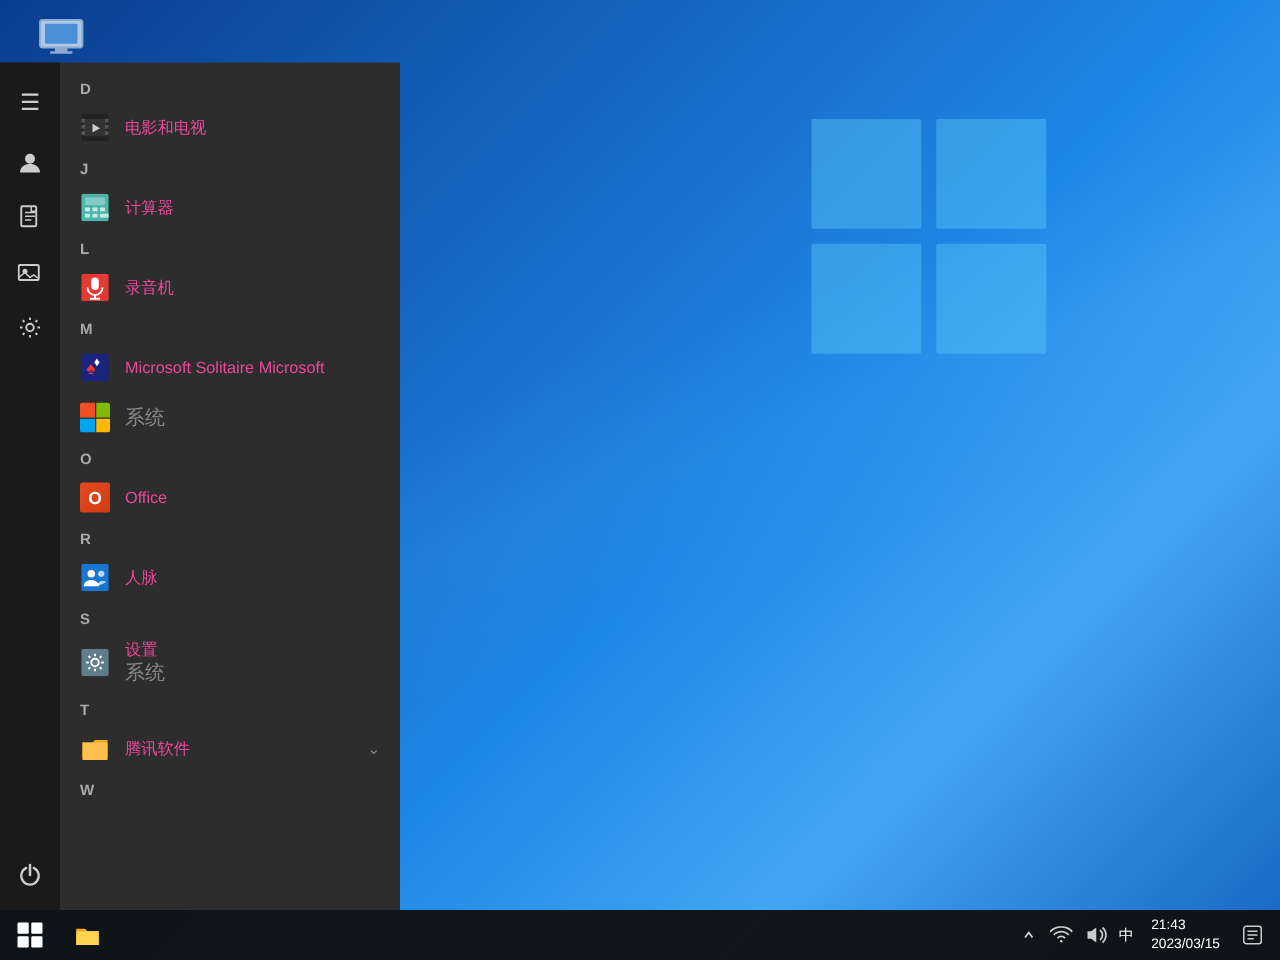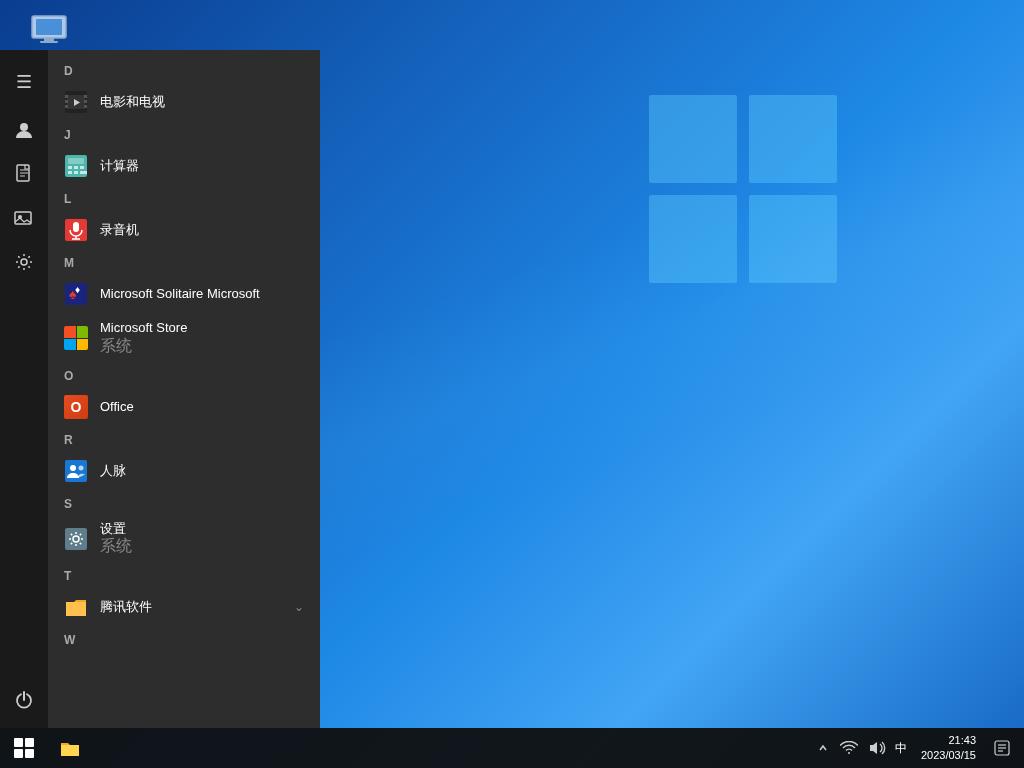--- a/index.html
+++ b/index.html
@@ -109,21 +109,21 @@
       margin-right: 12px;
       display: flex;
       align-items: center;
       justify-content: center;
       flex-shrink: 0;
       font-size: 18px;
     }
 
     .app-info { flex: 1; }
     .app-name {
-      color: #ffffff;
+      color: #ec4899;
       font-size: 13px;
       line-height: 1.2;
     }
     .app-sub {
       color: #888;
       font-size: 16px;
     }
 
     .app-item .expand-arrow {
       color: #888;
@@ -190,21 +190,21 @@
       align-items: center;
       justify-content: center;
       color: #ccc;
       font-size: 14px;
       cursor: pointer;
     }
 
     .tray-clock {
       display: flex;
       flex-direction: column;
-      align-items: flex-end;
+      align-items: flex-start;
       justify-content: center;
       color: #fff;
       font-size: 11px;
       line-height: 1.4;
       padding: 0 8px;
       cursor: pointer;
       height: 40px;
     }
 
     .tray-lang {
@@ -429,21 +429,20 @@
       <div class="app-item">
         <div class="app-icon">
           <div class="store-icon">
             <div class="store-q1"></div>
             <div class="store-q2"></div>
             <div class="store-q3"></div>
             <div class="store-q4"></div>
           </div>
         </div>
         <div class="app-info">
-          <div class="app-name">Microsoft Store</div>
           <div class="app-sub">系统</div>
         </div>
       </div>
 
       <div class="section-header">O</div>
       <div class="app-item">
         <div class="app-icon">
           <div class="office-icon">O</div>
         </div>
         <div class="app-info">

